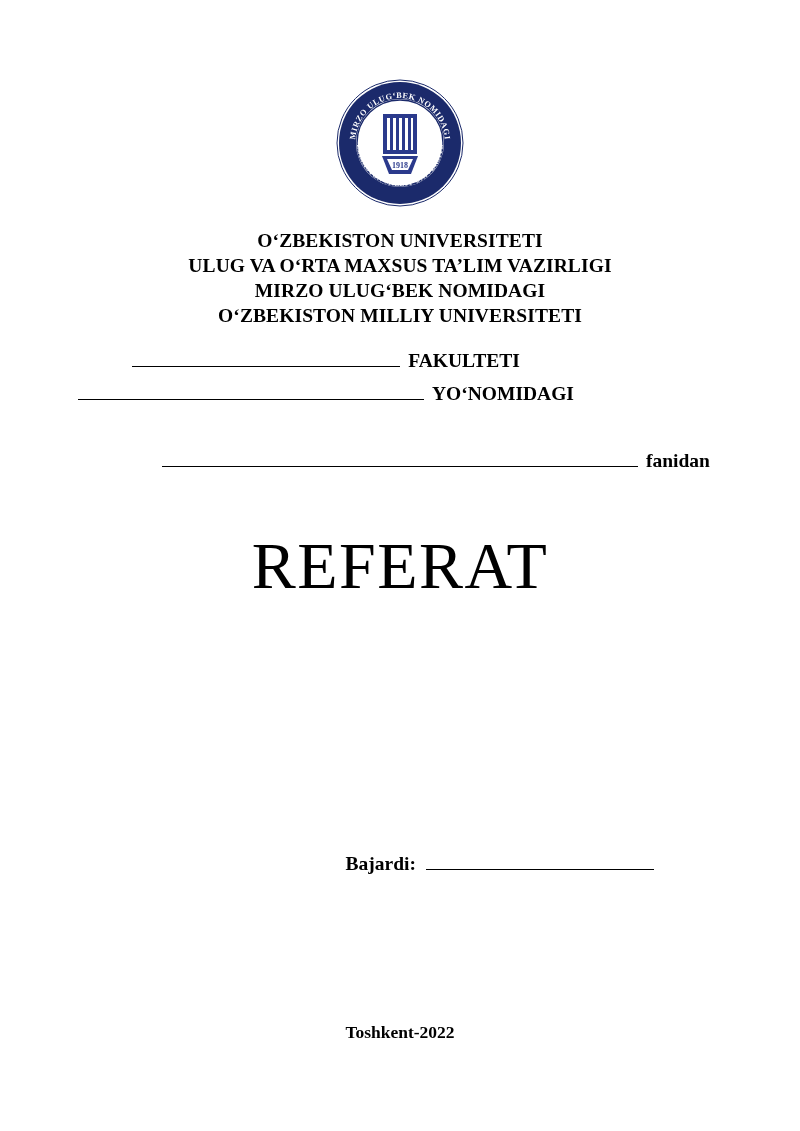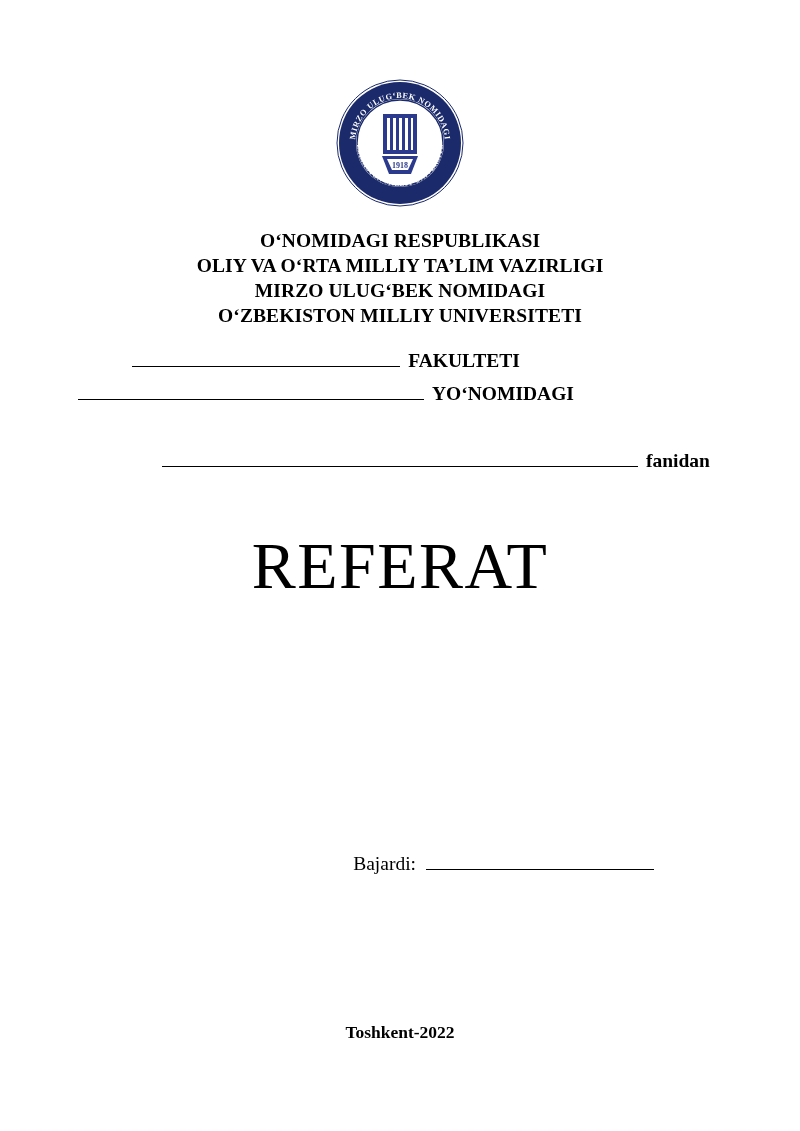--- a/index.html
+++ b/index.html
@@ -102,21 +102,21 @@
     letter-spacing: 1.5px;
     line-height: 76px;
   }
 
   
   .signatures {
     position: absolute;
     top: 848px;
     left: 0;
     width: 712px;
-    font-weight: normal;
+    font-weight: bold;
     font-size: 19.5px;
     line-height: 32px;
   }
   .sig-row {
     display: flex;
     justify-content: flex-end;
     align-items: baseline;
     padding-right: 58px;
   }
   .sig-label { margin-right: 10px; }
@@ -171,22 +171,22 @@
           <rect x="73" y="40" width="3" height="32" fill="#2b3a8c"></rect>
           <path d="M 47,78 L 83,78 L 76,96 L 54,96 Z" fill="#2b3a8c"></path>
           <path d="M 52,81 L 78,81 L 73,92 L 57,92 Z" fill="#ffffff"></path>
           <text x="65" y="90" font-family="'Liberation Serif', serif" font-size="8" font-weight="bold" fill="#2b3a8c" text-anchor="middle">1918</text>
         </g>
       </svg>
     </div>
   </div>
 
   <div class="header">
-    <div>O‘NOMIDAGI RESPUBLIKASI</div>
-    <div>OLIY VA O‘RTA MILLIY TA’LIM VAZIRLIGI</div>
+    <div>O‘ZBEKISTON UNIVERSITETI</div>
+    <div>ULUG VA O‘RTA MAXSUS TA’LIM VAZIRLIGI</div>
     <div>MIRZO ULUG‘BEK NOMIDAGI</div>
     <div>O‘ZBEKISTON MILLIY UNIVERSITETI</div>
   </div>
 
   <div class="fields">
     <div class="field-row">
       <span class="rule rule-fak"></span>
       <span>FAKULTETI</span>
     </div>
     <div class="field-row">

